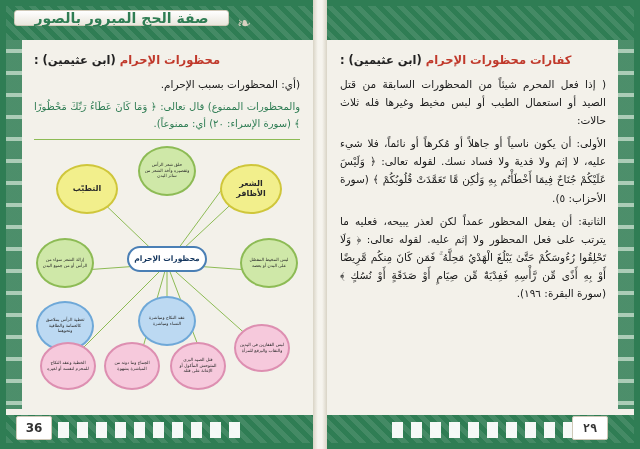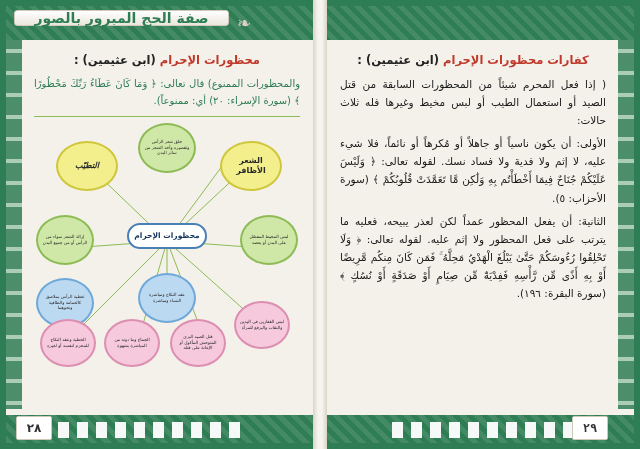--- a/index.html
+++ b/index.html
@@ -85,21 +85,21 @@
 
   
   .col{
     position:absolute;top:46px;bottom:40px;
     box-sizing:border-box;padding:6px 8px 0 8px;
   }
   .col.right{ right:26px; width:282px;margin-left:38px; }   
   .col.left { left:26px;  width:282px; }   
 
   .col-title{
-    text-align:center;font-size:11.5px;font-weight:bold;color:#c0392b;
+    text-align:left;font-size:11.5px;font-weight:bold;color:#c0392b;
     margin-bottom:6px;line-height:1.5;
   }
   .col-title .blk{color:#222;}
 
   
   .body{
     font-size:10.5px;line-height:1.72;color:#1a1a1a;text-align:justify;
     text-align-last:right;
   }
   .body p{margin:0 0 5px 0;}
@@ -150,21 +150,21 @@
   </div>
   <div class="header-corner">❧</div>
 
   <div class="side-orn right"></div>
   <div class="side-orn left"></div>
 
   <div class="dashes right"></div>
   <div class="dashes left"></div>
 
   <div class="folio right">٢٩</div>
-  <div class="folio left">٢٨</div>
+  <div class="folio left">36</div>
 
   <div class="gutter"></div>
 
   <div class="col right">
     <div class="col-title">
       <span>كفارات محظورات الإحرام</span>
       <span class="blk">(ابن عثيمين) :</span>
     </div>
     <div class="body">
       <p>( إذا فعل المحرم شيئاً من المحظورات السابقة من قتل الصيد أو استعمال الطيب أو لبس مخيط وغيرها فله ثلاث حالات:</p>
@@ -172,20 +172,21 @@
       <p>الثانية: أن يفعل المحظور عمداً لكن لعذر يبيحه، فعليه ما يترتب على فعل المحظور ولا إثم عليه. لقوله تعالى: ﴿ وَلَا تَحْلِقُوا رُءُوسَكُمْ حَتَّىٰ يَبْلُغَ الْهَدْيُ مَحِلَّهُ ۚ فَمَن كَانَ مِنكُم مَّرِيضًا أَوْ بِهِ أَذًى مِّن رَّأْسِهِ فَفِدْيَةٌ مِّن صِيَامٍ أَوْ صَدَقَةٍ أَوْ نُسُكٍ ﴾ (سورة البقرة: ١٩٦).</p>
     </div>
   </div>
 
   <div class="col left">
     <div class="col-title">
       <span>محظورات الإحرام</span>
       <span class="blk">(ابن عثيمين) :</span>
     </div>
     <div class="body">
+      <p>(أي: المحظورات بسبب الإحرام.</p>
       <p class="ayah">والمحظورات الممنوع) قال تعالى: ﴿ وَمَا كَانَ عَطَاءُ رَبِّكَ مَحْظُورًا ﴾ (سورة الإسراء: ٢٠) أي: ممنوعاً).</p>
     </div>
     <div class="green-rule"></div>
 
     <div class="diagram">
       <svg viewBox="0 0 266 255" width="266" height="255">
         <g stroke="#8dbb55" stroke-width="1" fill="none">
           <line x1="133" y1="118" x2="60" y2="48"></line>
           <line x1="133" y1="118" x2="208" y2="48"></line>
           <line x1="133" y1="118" x2="205" y2="20"></line>
@@ -194,21 +195,21 @@
           <line x1="133" y1="118" x2="133" y2="150"></line>
           <line x1="133" y1="118" x2="46" y2="205"></line>
           <line x1="133" y1="118" x2="105" y2="215"></line>
           <line x1="133" y1="118" x2="170" y2="215"></line>
           <line x1="133" y1="118" x2="225" y2="200"></line>
         </g>
       </svg>
 
       <div class="center-node" style="left:93px;top:100px;width:80px;height:26px;border-radius:13px;">محظورات الإحرام</div>
 
-      <div class="node n-yellow big" style="left:22px;top:18px;width:62px;height:50px;font-style:italic;">التطيّب</div>
+      <div class="node n-yellow big" style="left:22px;top:18px;width:62px;height:50px;">التطيّب</div>
 
       <div class="node n-yellow big" style="left:186px;top:18px;width:62px;height:50px;">الشعر الأظافر</div>
 
       <div class="node n-green" style="left:104px;top:0px;width:58px;height:50px;">حلق شعر الرأس وتقصيره وأخذ الشعر من سائر البدن</div>
 
       <div class="node n-green" style="left:2px;top:92px;width:58px;height:50px;">إزالة الشعر سواء من الرأس أو من جميع البدن</div>
 
       <div class="node n-green" style="left:206px;top:92px;width:58px;height:50px;">لبس المخيط المفصّل على البدن أو بعضه</div>
 
       <div class="node n-blue" style="left:2px;top:155px;width:58px;height:50px;">تغطية الرأس بملاصق كالعمامة والطاقية ونحوهما</div>

